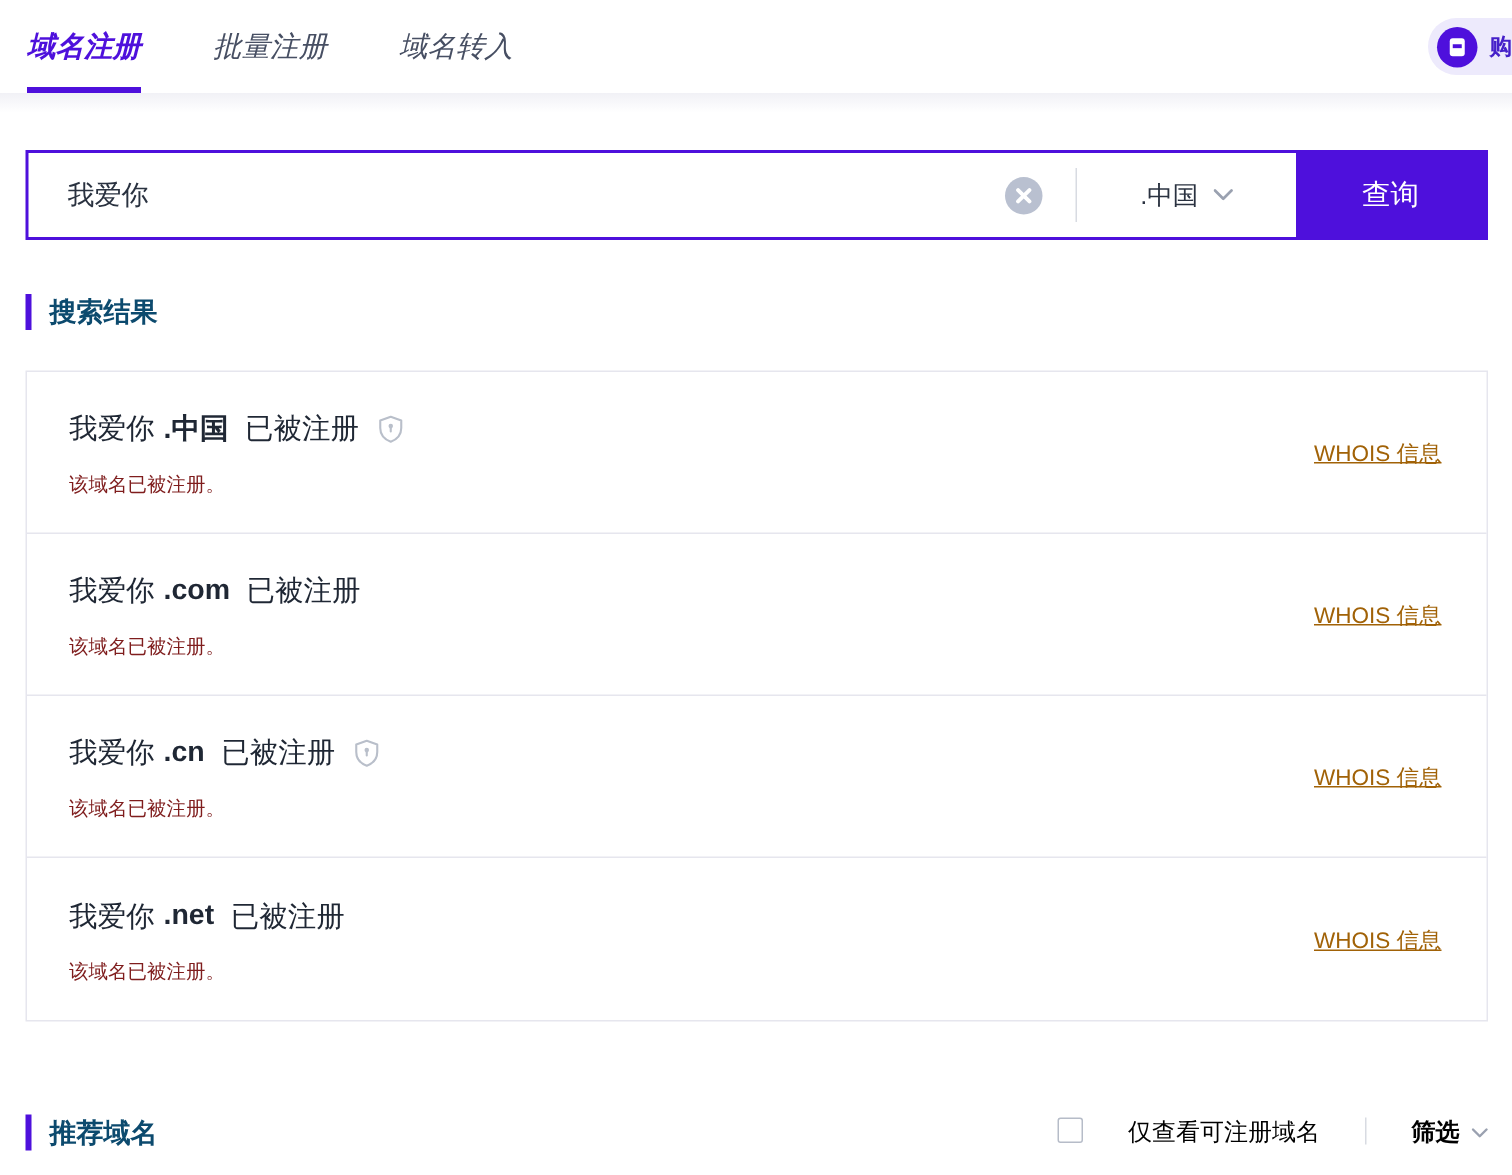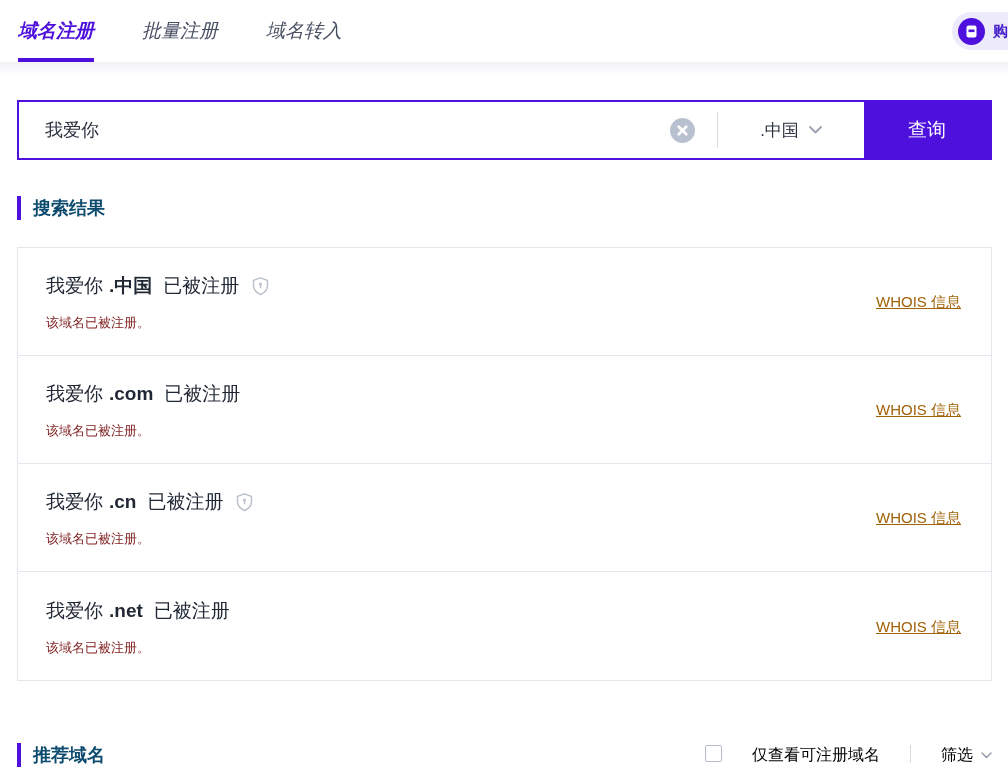--- a/index.html
+++ b/index.html
@@ -58,21 +58,21 @@
   .shield { margin-left: 6px; display: flex; align-items: center; }
   .row-desc { font-size: 13px; color: #7f1d1d; }
   .whois-link { font-size: 15px; color: #a16207; cursor: pointer; white-space: nowrap; text-decoration: underline; }
 
   
   .rec-controls { display: flex; gap: 30px; font-size: 16px; color: #000000; }
   .checkbox { width: 17px; height: 17px; border: 1px solid #b6bcc8; border-radius: 2px;
     background: #fff; cursor: pointer; flex: 0 0 auto; }
   .chk-label { cursor: pointer; }
   .rc-divider { width: 1px; height: 18px; background: #d8dbe2; }
-  .filter { display: flex; align-items: center; gap: 8px; cursor: pointer; }
+  .filter { display: flex; align-items: center; gap: 8px; cursor: pointer; font-weight: bold; }
 </style>
 </head>
 <body>
 
 <div class="topbar">
   <div class="tabs">
     <div class="tab active">域名注册</div>
     <div class="tab">批量注册</div>
     <div class="tab">域名转入</div>
   </div>

